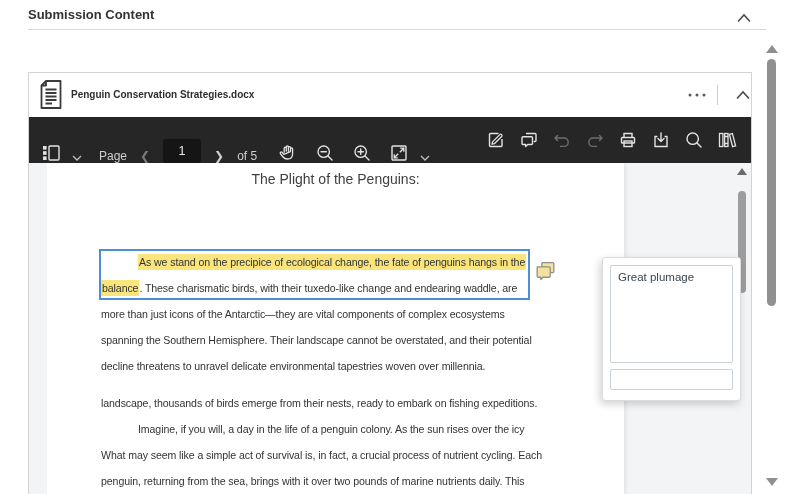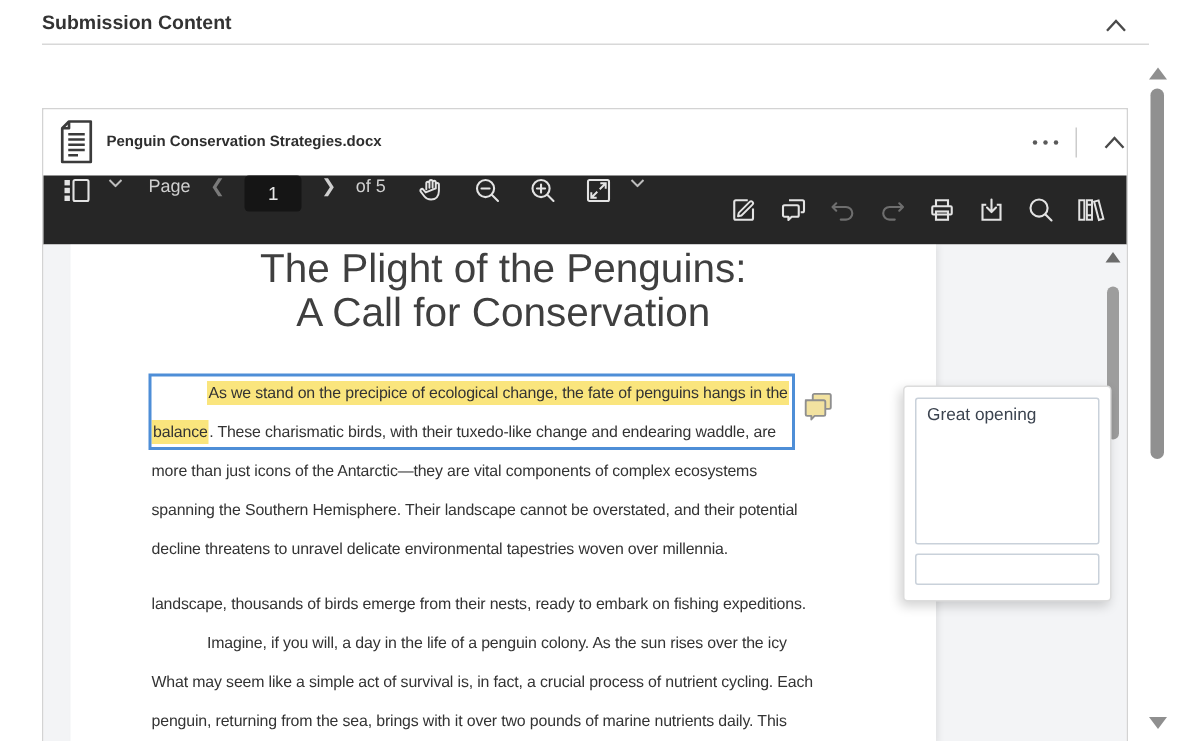--- a/index.html
+++ b/index.html
@@ -23,35 +23,35 @@
   .doc-card { position:absolute; left:28px; top:72px; width:724px; height:423px; background:#fff; border:1px solid #d3d3d3; border-bottom:none; }
   .card-header { position:relative; height:44px; background:#fff; }
   .doc-icon { position:absolute; left:10px; top:6px; }
   .doc-title { position:absolute; left:42px; top:0; line-height:44px; font-size:10px; font-weight:700; color:#2e2e2e; }
   .card-menu-btn { position:absolute; left:648px; top:0; width:40px; height:44px; display:flex; align-items:center; justify-content:center; cursor:pointer; }
   .card-header-vdiv { position:absolute; left:688px; top:12px; width:1px; height:20px; background:#ccc; }
   .card-collapse-btn { position:absolute; left:696px; top:0; width:36px; height:44px; display:flex; align-items:center; justify-content:center; cursor:pointer; }
 
   
   .toolbar { position:relative; height:46px; background:#262626; }
-  .tb-left { position:absolute; left:12px; top:0; height:100%; display:flex; align-items:flex-start; gap:11px; }
+  .tb-left { position:absolute; left:12px; top:0; height:100%; display:flex; align-items:flex-end; gap:11px; }
   .tb-right { position:absolute; right:14px; top:0; height:100%; display:flex; align-items:center; gap:13px; }
   .tb-icon { width:20px; height:20px; color:#e3e3e3; display:flex; align-items:center; justify-content:center; cursor:pointer; flex:none; }
   .tb-icon.dim { color:#6e6e6e; cursor:default; }
   .tb-chev { width:10px; height:10px; color:#bdbdbd; display:flex; align-items:center; cursor:pointer; flex:none; }
   .tb-label { font-size:12px; color:#cfcfcf; white-space:nowrap; }
   .tb-arrow { font-size:12px; padding:0 2px; cursor:pointer; }
   .tb-arrow.dim { color:#7a7a7a; }
   .tb-arrow.lit { color:#cfcfcf; }
   .page-box { width:38px; height:24px; background:#151515; border-radius:3px; border:none; color:#e8e8e8; font-size:12.5px; text-align:center; font-family:"Liberation Sans",sans-serif; }
 
   
   .viewer { position:relative; height:333px; background:#f3f4f6; overflow:hidden; }
   .page { position:absolute; left:18px; top:0; width:577px; height:333px; background:#fff; box-shadow:2px 0 4px rgba(0,0,0,.07); }
-  .page-title { position:absolute; top:2px; left:0; width:100%; text-align:center; font-size:27px; line-height:29px; color:#3f3f3f; }
+  .page-title { position:absolute; top:2px; left:0; width:100%; text-align:center; font-size:14px; line-height:29px; color:#3f3f3f; }
   .selection-box { position:absolute; left:52px; top:86px; width:431px; height:51px; border:2px solid #4e8ed7; z-index:2; }
   .para { position:absolute; left:54px; width:500px; }
   .para-1 { top:93px; } .para-2 { top:234px; }
   .doc-line { height:26px; font-size:10.6px; letter-spacing:-0.1px; color:#333; white-space:nowrap; }
   .doc-line.indent { padding-left:37px; }
   .hl { background:#fae57d; padding:2px 1px; }
   .sticky-icon { position:absolute; left:505px; top:97px; z-index:3; cursor:pointer; }
   .iscroll-up { position:absolute; left:708px; top:5px; width:0; height:0; border-left:5px solid transparent; border-right:5px solid transparent; border-bottom:7px solid #6b6b6b; cursor:pointer; }
   .iscroll-thumb { position:absolute; left:709px; top:28px; width:8px; height:102px; background:#9d9d9d; border-radius:4px; cursor:pointer; }
 
@@ -202,21 +202,20 @@
               <path d="M12.4 4.4 L15.4 3.6 L18.6 15.9 L15.6 16.7 Z" stroke="currentColor" fill="none" stroke-width="1.3"></path>
             </svg>
         </span>
       </div>
     </div>
 
     <div class="viewer">
       <div class="page">
         <div class="page-title">
           <div>The Plight of the Penguins:</div>
-          <div>A Call for Conservation</div>
         </div>
         <div class="selection-box"></div>
         <div class="para para-1">
             <div class="doc-line indent"><span class="hl">As we stand on the precipice of ecological change, the fate of penguins hangs in the</span></div>
             <div class="doc-line"><span class="hl">balance</span><span>. These charismatic birds, with their tuxedo-like change and endearing waddle, are</span></div>
             <div class="doc-line"><span>more than just icons of the Antarctic—they are vital components of complex ecosystems</span></div>
             <div class="doc-line"><span>spanning the Southern Hemisphere. Their landscape cannot be overstated, and their potential</span></div>
             <div class="doc-line"><span>decline threatens to unravel delicate environmental tapestries woven over millennia.</span></div>
           </div>
         <div class="para para-2">
@@ -231,19 +230,19 @@
         <svg width="23" height="23" viewBox="0 0 22 22">
           <rect x="7.5" y="2.5" width="11.5" height="9.5" rx="1" fill="#f2e2a0" stroke="#8f8f8f" stroke-width="1.2"></rect>
           <path d="M3 6.5 h11.5 a1 1 0 0 1 1 1 v8 a1 1 0 0 1 -1 1 H8.7 L6.6 18.8 V16.5 H4 a1 1 0 0 1 -1 -1 V7.5 a1 1 0 0 1 1 -1 Z" fill="#f2e2a0" stroke="#8f8f8f" stroke-width="1.2" stroke-linejoin="round"></path>
         </svg>
       </span>
 
       <div class="iscroll-up"></div>
       <div class="iscroll-thumb"></div>
 
       <div class="comment-card">
-        <div class="comment-body">Great opening</div>
+        <div class="comment-body">Great plumage</div>
         <input class="comment-reply" placeholder="" style="">
       </div>
     </div>
 
   </div>
 </div>
 
 </body></html>

